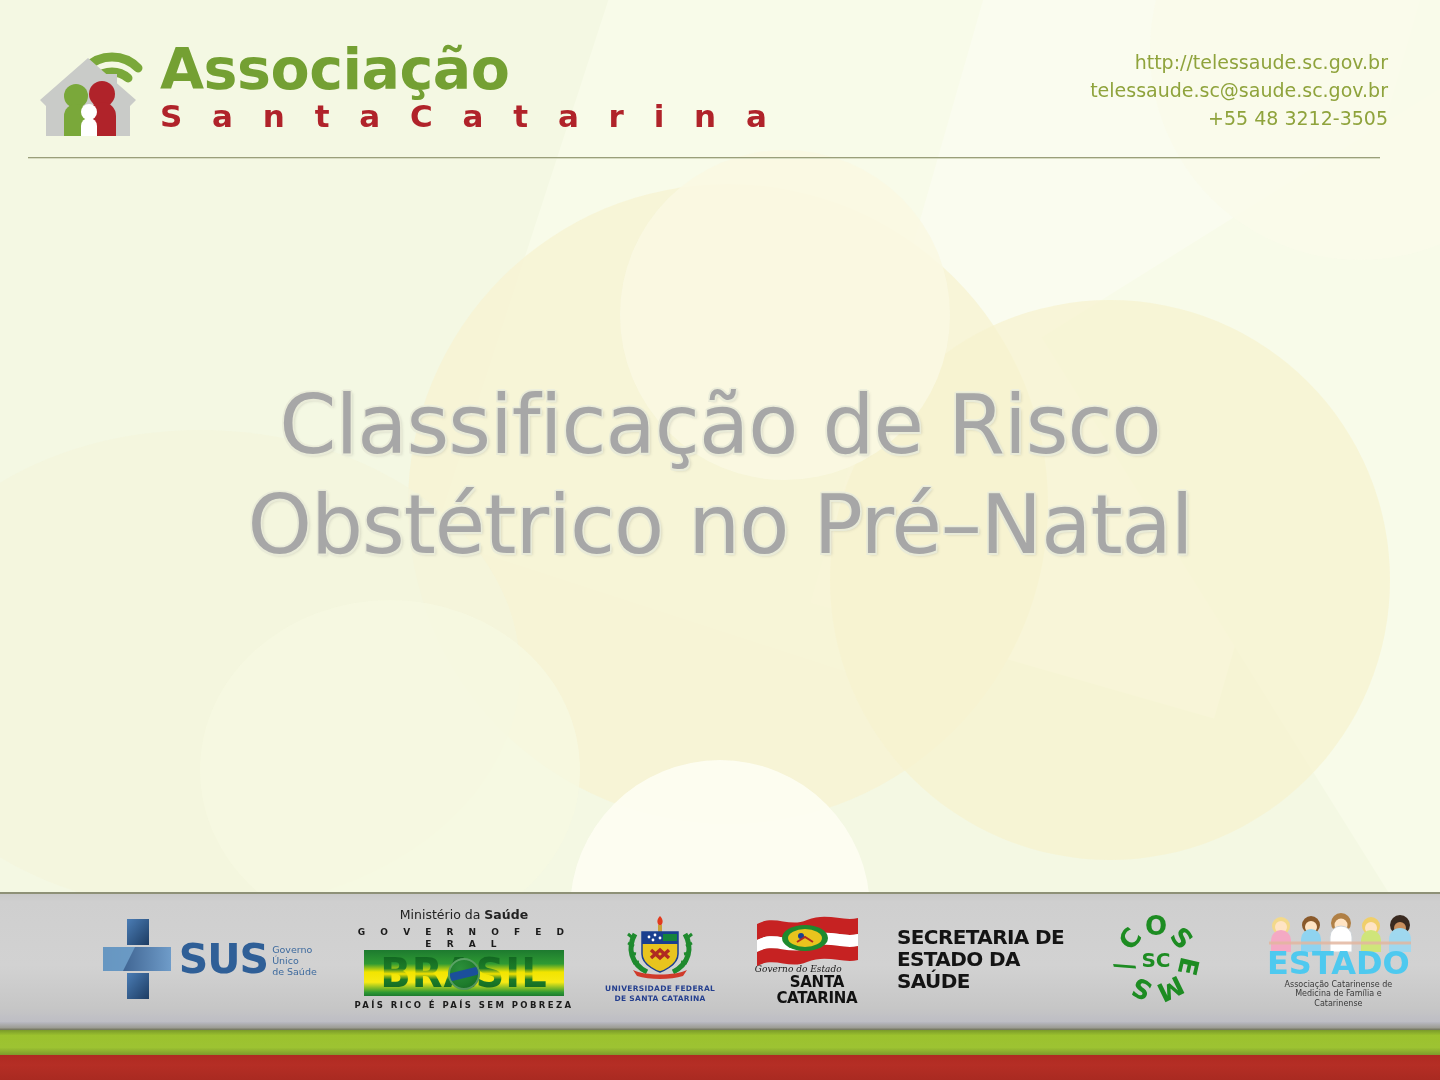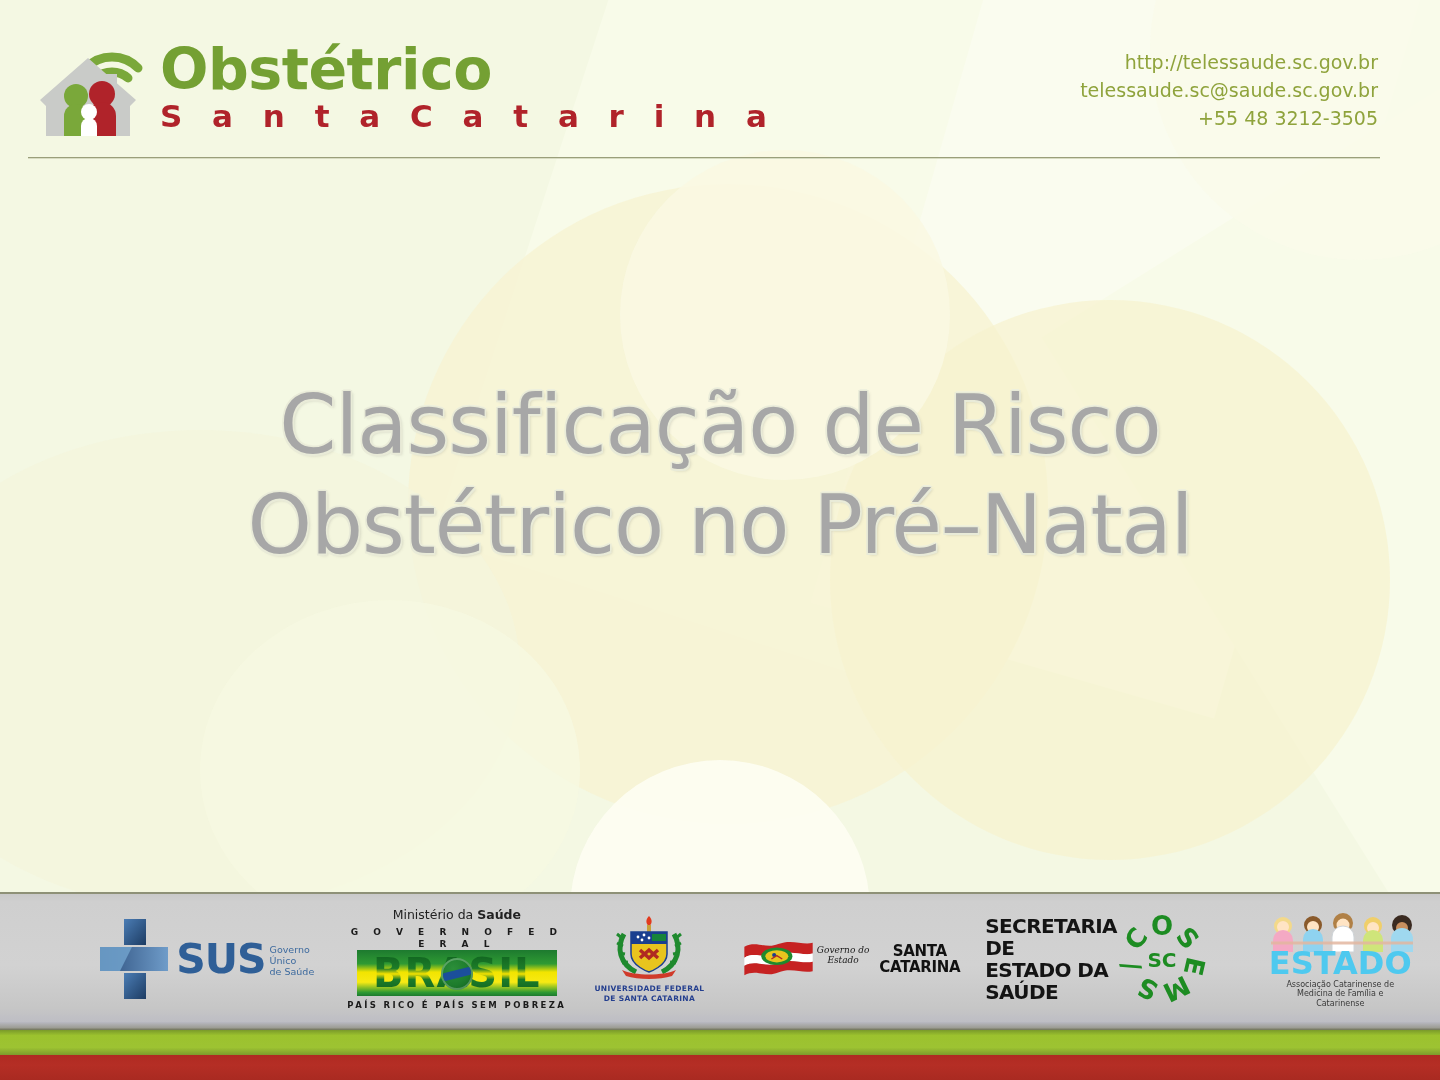--- a/index.html
+++ b/index.html
@@ -72,21 +72,21 @@
     font-size: 31px;
     font-weight: bold;
     color: #b0232a;
     letter-spacing: 9.5px;
     line-height: 28px;
     white-space: nowrap;
     margin-top: 2px;
   }
   .contact {
     position: absolute;
-    right: 62px;
+    right: 52px;
     top: 48px;
     text-align: right;
   }
   .contact div {
     font-family: "DejaVu Sans", sans-serif;
     font-size: 19px;
     color: #8fa33c;
     line-height: 28px;
     white-space: nowrap;
   }
@@ -372,21 +372,21 @@
         <path d="M26 100 L26 80 A12 12 0 0 1 50 80 L50 100 Z" fill="#7aa83a"></path>
 
         <circle cx="64" cy="58" r="13" fill="#b0232a"></circle>
         <path d="M50 100 L50 80 A14 14 0 0 1 78 80 L78 100 Z" fill="#b0232a"></path>
 
         <circle cx="51" cy="76" r="8" fill="#ffffff"></circle>
         <path d="M43 100 L43 90 A8 8 0 0 1 59 90 L59 100 Z" fill="#ffffff"></path>
       </svg>
 
       <div class="logo-text">
-        <div class="logo-word">Obstétrico</div>
+        <div class="logo-word">Associação</div>
         <div class="logo-sub">S a n t a   C a t a r i n a</div>
       </div>
     </div>
 
     <div class="contact">
       <div>http://telessaude.sc.gov.br</div>
       <div>telessaude.sc@saude.sc.gov.br</div>
       <div>+55 48 3212-3505</div>
     </div>
 
@@ -464,21 +464,21 @@
 
           <path d="M8 56 C20 62 50 62 62 56 L58 62 C46 66 24 66 12 62 Z" fill="#d03a2a"></path>
         </svg>
         <div class="ufsc-txt" style="margin-top:4px;">
           <div>UNIVERSIDADE FEDERAL</div>
           <div>DE SANTA CATARINA</div>
         </div>
       </div>
 
       <div class="flogo" style="width:340px; justify-content:flex-start; padding-left:12px;">
-        <div style="display:flex; flex-direction:row; align-items:center;">
+        <div style="display:flex; flex-direction:column; align-items:flex-start;">
           <svg class="sc-flag" viewBox="0 0 105 60">
             <path d="M2 12 C20 2 34 16 52 8 C72 0 88 10 103 6 L103 22 C88 26 72 16 52 24 C34 32 20 18 2 28 Z" fill="#c62222"></path>
             <path d="M2 28 C20 18 34 32 52 24 C72 16 88 26 103 22 L103 34 C88 38 72 28 52 36 C34 44 20 30 2 40 Z" fill="#ffffff"></path>
             <path d="M2 40 C20 30 34 44 52 36 C72 28 88 38 103 34 L103 48 C88 52 72 42 52 50 C34 58 20 44 2 54 Z" fill="#c62222"></path>
             <ellipse cx="50" cy="26" rx="23" ry="13" fill="#1f8a2e"></ellipse>
             <ellipse cx="50" cy="26" rx="17" ry="9" fill="#e8c41e"></ellipse>
             <circle cx="46" cy="24" r="3" fill="#1a3f8f"></circle>
             <path d="M42 30 l8 -5 l8 5" stroke="#b02a22" stroke-width="2" fill="none"></path>
           </svg>
           <div class="sc-gov" style="margin-top:-8px;">Governo do Estado</div>

